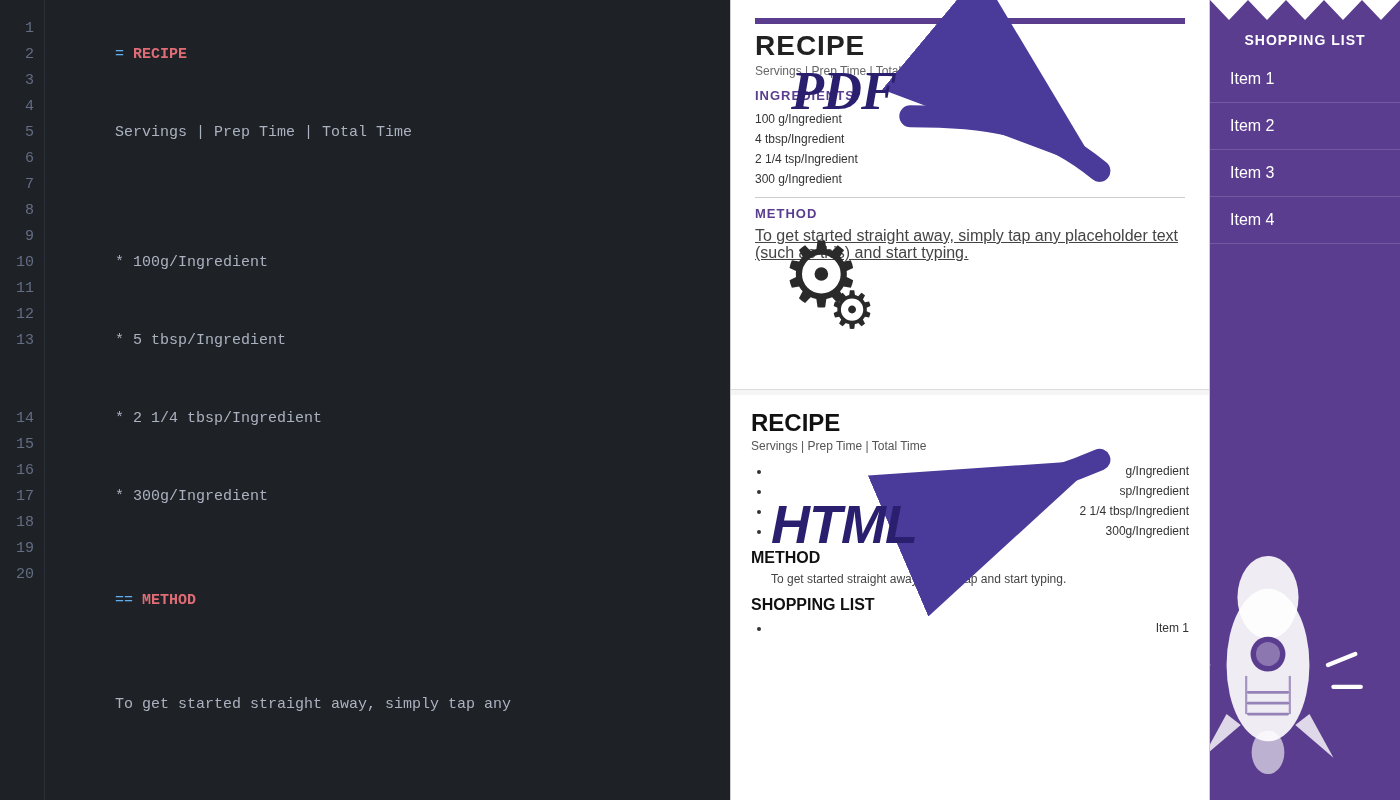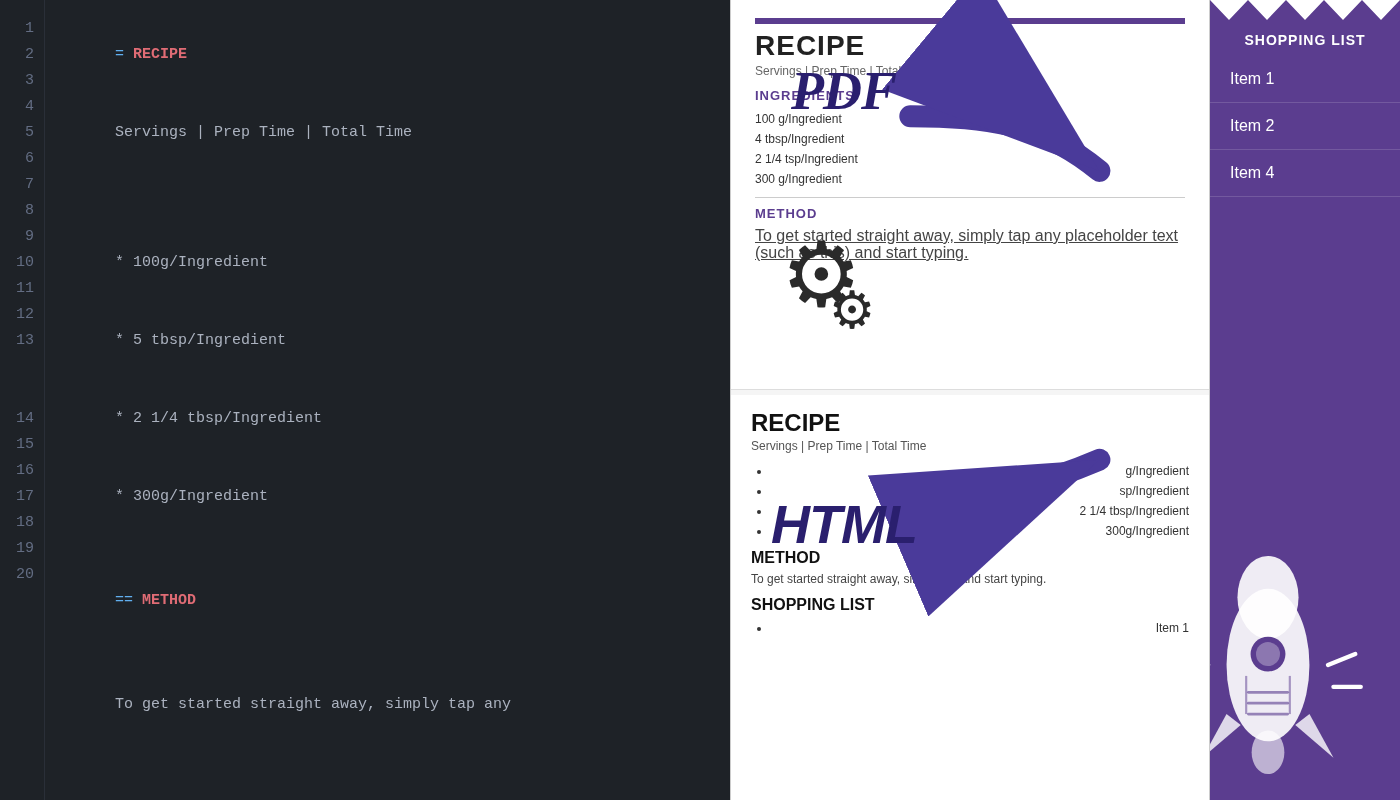--- a/index.html
+++ b/index.html
@@ -152,20 +152,21 @@
       font-size: 16px;
       font-weight: 900;
       color: #111;
       margin: 8px 0 4px 0;
     }
 
     .html-method-text {
       font-size: 12px;
       color: #444;
       line-height: 17px;
+      margin-left: 20px;
     }
 
     
     .arrow-pdf {
       position: absolute;
       top: 70px;
       left: 80px;
       font-size: 52px;
       font-weight: 900;
       color: #2a1f6e;
@@ -381,20 +382,21 @@
 </div>
 
 <div class="right-panel">
 
   <div class="zigzag-top"></div>
 
   <div class="shopping-list-title">SHOPPING LIST</div>
 
   <div class="shopping-item">Item 1</div>
   <div class="shopping-item">Item 2</div>
+  <div class="shopping-item">Item 3</div>
   <div class="shopping-item">Item 4</div>
 
   <div style="position:absolute; bottom:0; left:-75px; width:265px; height:270px; background:#5b3d8f; z-index:30; display:flex; align-items:center; justify-content:center;">
     <svg viewBox="0 0 180 220" width="200" height="240">
 
       <ellipse cx="90" cy="110" rx="38" ry="70" fill="white" opacity="0.9"></ellipse>
 
       <ellipse cx="90" cy="48" rx="28" ry="38" fill="white" opacity="0.9"></ellipse>
 
       <circle cx="90" cy="100" r="16" fill="#5b3d8f"></circle>

